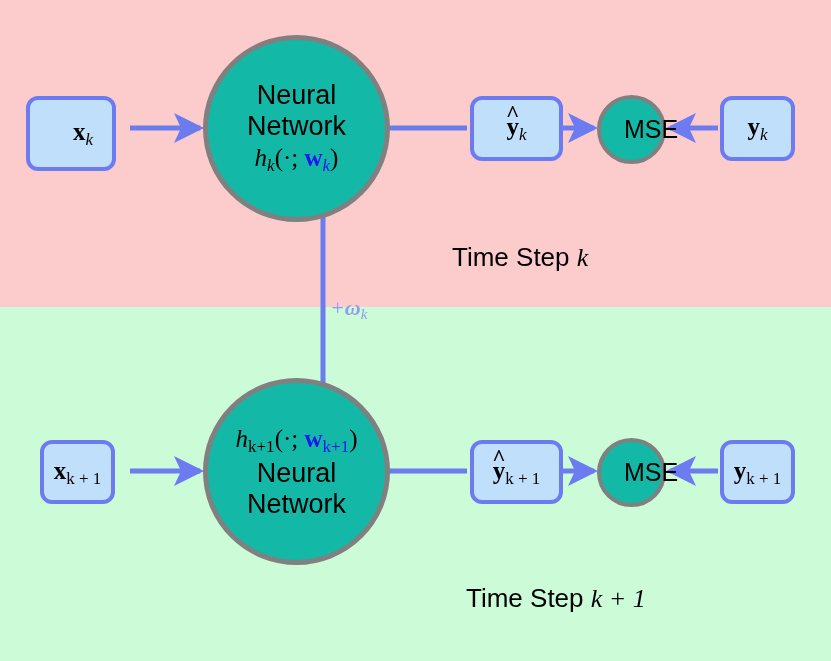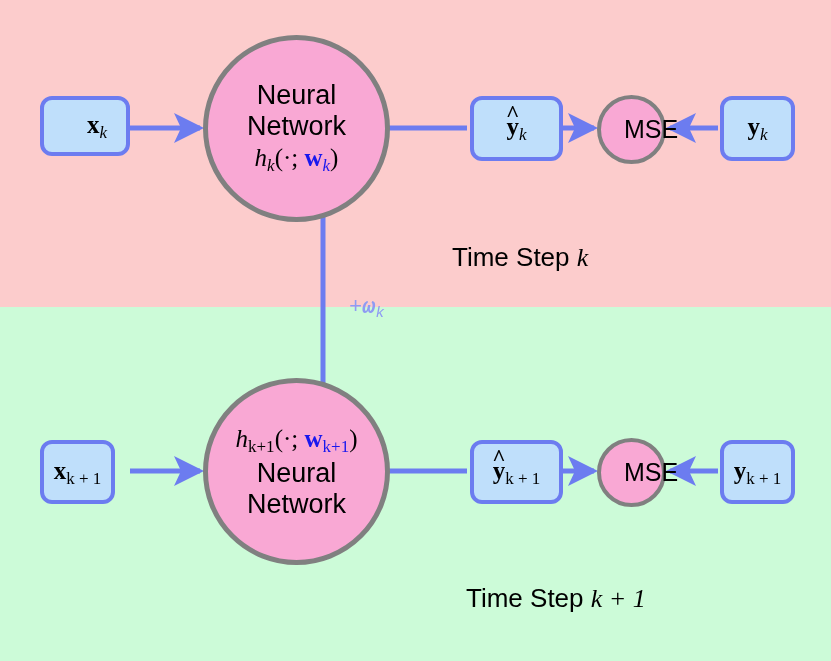--- a/index.html
+++ b/index.html
@@ -35,21 +35,21 @@
     background: #bfdffb;
     border: 4px solid #6c7cf0;
     border-radius: 12px;
     display: flex;
     align-items: center;
     justify-content: center;
   }
   .node-circle {
     position: absolute;
     box-sizing: border-box;
-    background: #f9a8d4;
+    background: #14b8a6;
     border: 5px solid #808080;
     border-radius: 50%;
     display: flex;
     flex-direction: column;
     align-items: center;
     justify-content: center;
   }
 
   .m { font-family: "Liberation Serif", serif; color: #000; }
   .mvar   { font-style: italic; }
@@ -130,21 +130,21 @@
     <line x1="718" y1="128" x2="670" y2="128" stroke="#6c7cf0" stroke-width="5" marker-end="url(#ah)"></line>
 
     <line x1="323" y1="196" x2="323" y2="432" stroke="#6c7cf0" stroke-width="5" marker-end="url(#ah)"></line>
 
     <line x1="130" y1="471" x2="200" y2="471" stroke="#6c7cf0" stroke-width="5" marker-end="url(#ah)"></line>
     <line x1="388" y1="471" x2="467" y2="471" stroke="#6c7cf0" stroke-width="5"></line>
     <line x1="563" y1="471" x2="594" y2="471" stroke="#6c7cf0" stroke-width="5" marker-end="url(#ah)"></line>
     <line x1="718" y1="471" x2="670" y2="471" stroke="#6c7cf0" stroke-width="5" marker-end="url(#ah)"></line>
   </svg>
 
-  <div class="node-box" style="left:40px; top:96px; width:90px; height:60px;padding-left:24px;">
+  <div class="node-box" style="left:26px; top:96px; width:90px; height:75px;padding-left:24px;">
     <span class="m box-label"><span class="mbold">x</span><span class="sub">k</span></span>
   </div>
 
   <div class="node-circle" style="left:203px; top:35px; width:187px; height:187px;">
     <div class="nn-word">Neural</div>
     <div class="nn-word">Network</div>
     <div class="nn-formula"><span class="mvar">h</span><span class="sub">k</span><span>(·; </span><span class="mbold blue">w</span><span class="sub blue">k</span><span>)</span></div>
   </div>
 
   <div class="node-box" style="left:470px; top:96px; width:93px; height:65px;">
@@ -154,21 +154,21 @@
   <div class="node-circle" style="left:597px; top:95px; width:69px; height:69px; border-width:4px;">
     <div class="mse-label">MSE</div>
   </div>
 
   <div class="node-box" style="left:720px; top:96px; width:75px; height:65px;">
     <span class="m box-label"><span class="mbold">y</span><span class="sub">k</span></span>
   </div>
 
   <div class="step-caption" style="left:452px; top:242px;"><span>Time Step </span><span class="m mvar">k</span></div>
 
-  <div class="noise-label" style="left:349px; top:295px;font-family:Liberation Mono, monospace;"><span>+</span><span class="nb">ω</span><span class="ns">k</span></div>
+  <div class="noise-label" style="left:330px; top:295px;"><span>+</span><span class="nb">ω</span><span class="ns">k</span></div>
 
   <div class="node-box" style="left:40px; top:440px; width:75px; height:64px;">
     <span class="m box-label"><span class="mbold">x</span><span class="sub-up">k + 1</span></span>
   </div>
 
   <div class="node-circle" style="left:203px; top:378px; width:187px; height:187px;">
     <div class="nn-formula"><span class="mvar">h</span><span class="sub-up">k+1</span><span>(·; </span><span class="mbold blue">w</span><span class="sub-up blue">k+1</span><span>)</span></div>
     <div class="nn-word">Neural</div>
     <div class="nn-word">Network</div>
   </div>

